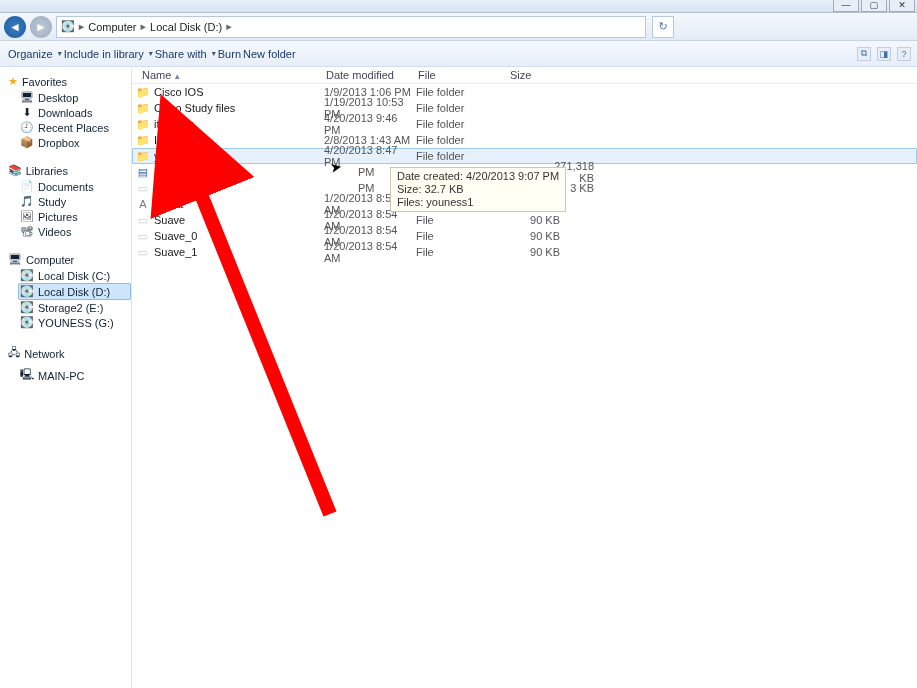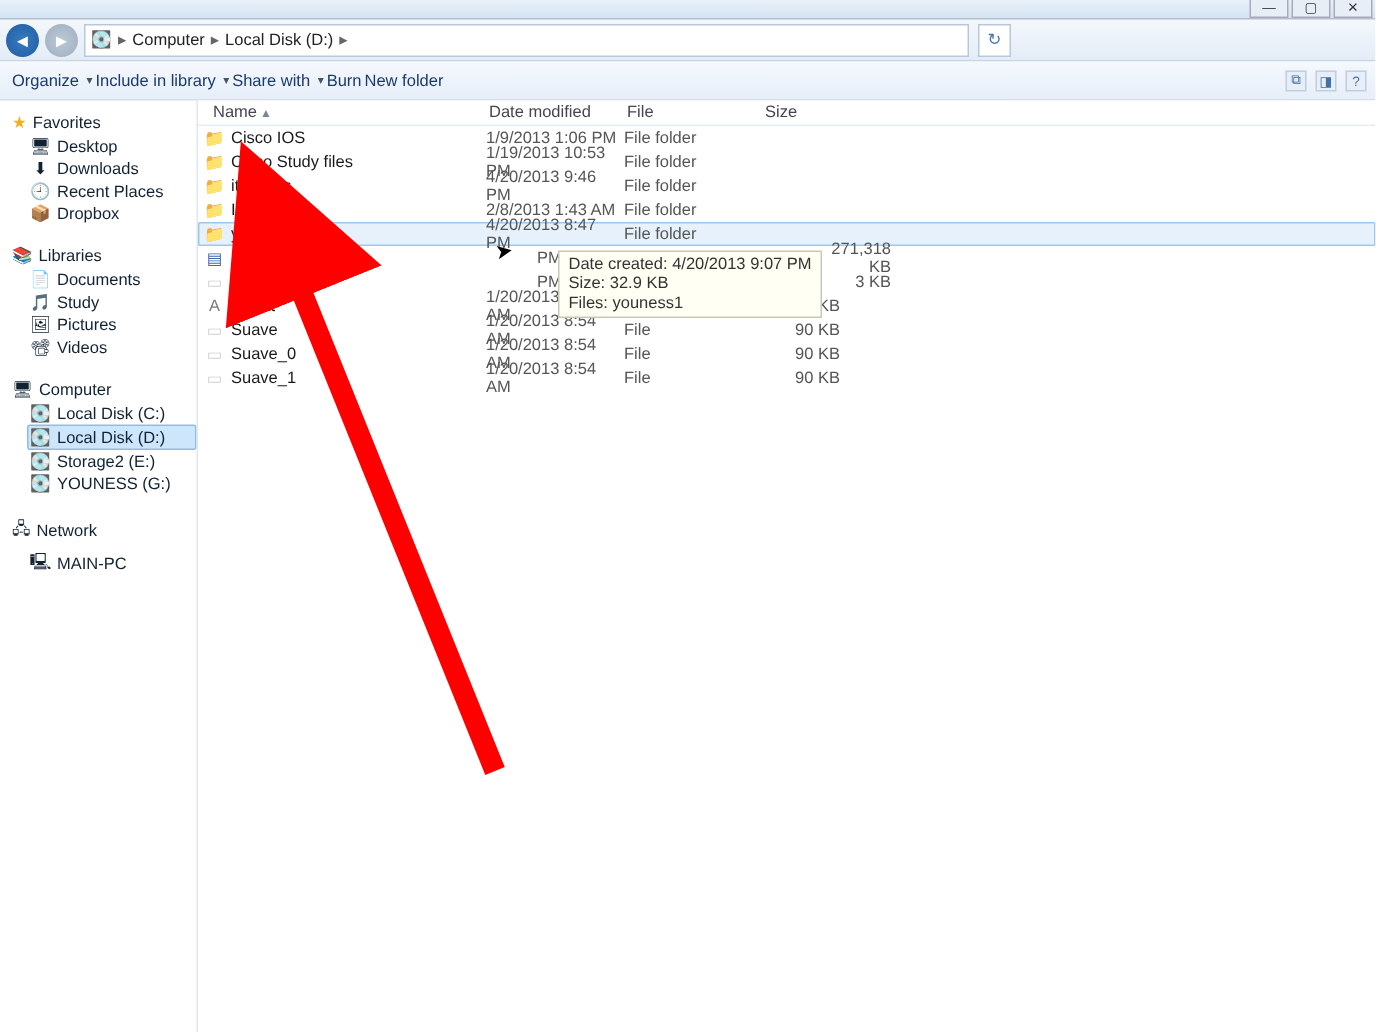--- a/index.html
+++ b/index.html
@@ -57,21 +57,21 @@
 .row .rico.video  { color: #3c6ab0; }
 .row .rico.file   { color: #d0d0d0; }
 .row .rico.font   { color: #7a7a7a; }
 .row .nm { width: 170px; color: #1a1a1a; }
 .row .nm.cut { width: 50px; overflow: hidden; margin-left: 34px; }
 .row .dt { width: 92px; color: #555; }
 .row .tp { width: 92px; color: #555; }
 .row .sz { width: 60px; text-align: right; color: #555; padding-right: 8px; }
 
 
-.tooltip { position: absolute; left: 240px; top: 100px; background: #fffff4; border: 1px solid #c8c8b8; padding: 2px 6px; color: #333; font-size: 10.5px; line-height: 13px; z-index: 40; }
+.tooltip { position: absolute; left: 258px; top: 100px; background: #fffff4; border: 1px solid #c8c8b8; padding: 2px 6px; color: #333; font-size: 10.5px; line-height: 13px; z-index: 40; }
 
 
 .cursor { position: absolute; left: 198px; top: 92px; font-size: 14px; color: #000; z-index: 50; transform: rotate(-10deg); }
 
 
 .arrow-svg { position: absolute; left: 0; top: 0; width: 917px; height: 688px; pointer-events: none; z-index: 45; }
 </style>
 </head>
 <body>
 
@@ -278,21 +278,21 @@
           <span class="rico file">▭</span>
           <span class="nm">Suave_1</span>
           <span class="dt">1/20/2013 8:54 AM</span>
           <span class="tp">File</span>
           <span class="sz">90 KB</span>
         </div>
       </div>
 
     <div class="tooltip">
       <div>Date created: 4/20/2013 9:07 PM</div>
-      <div>Size: 32.9 KB</div>
+      <div>Size: 32.7 KB</div>
       <div>Files: youness1</div>
     </div>
 
     <div class="cursor">➤</div>
   </div>
 </div>
 
 <svg class="arrow-svg">
   <defs>
     <marker id="ah" markerWidth="8" markerHeight="8" refX="2" refY="4" orient="auto">

